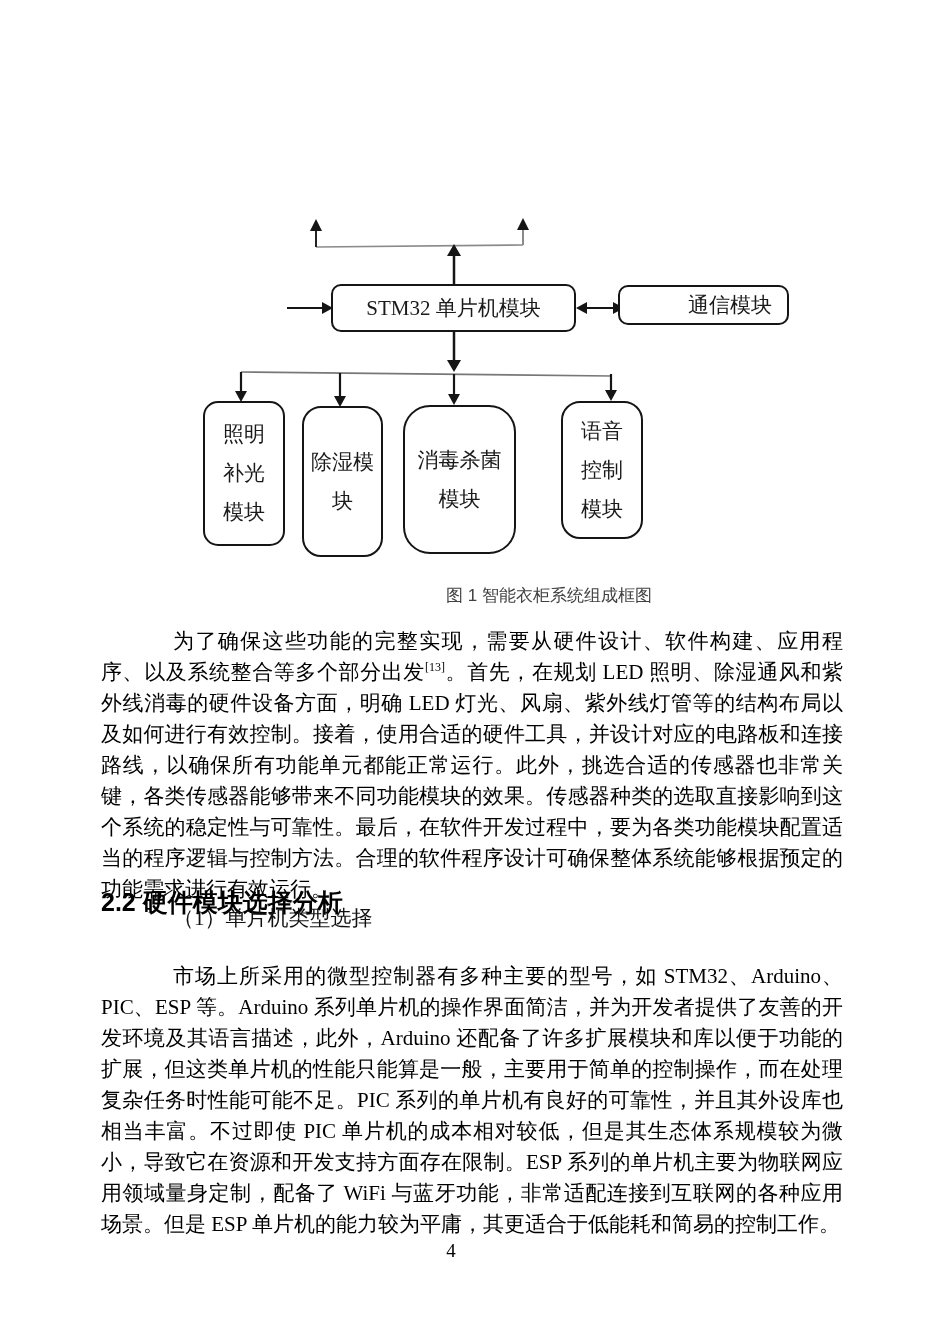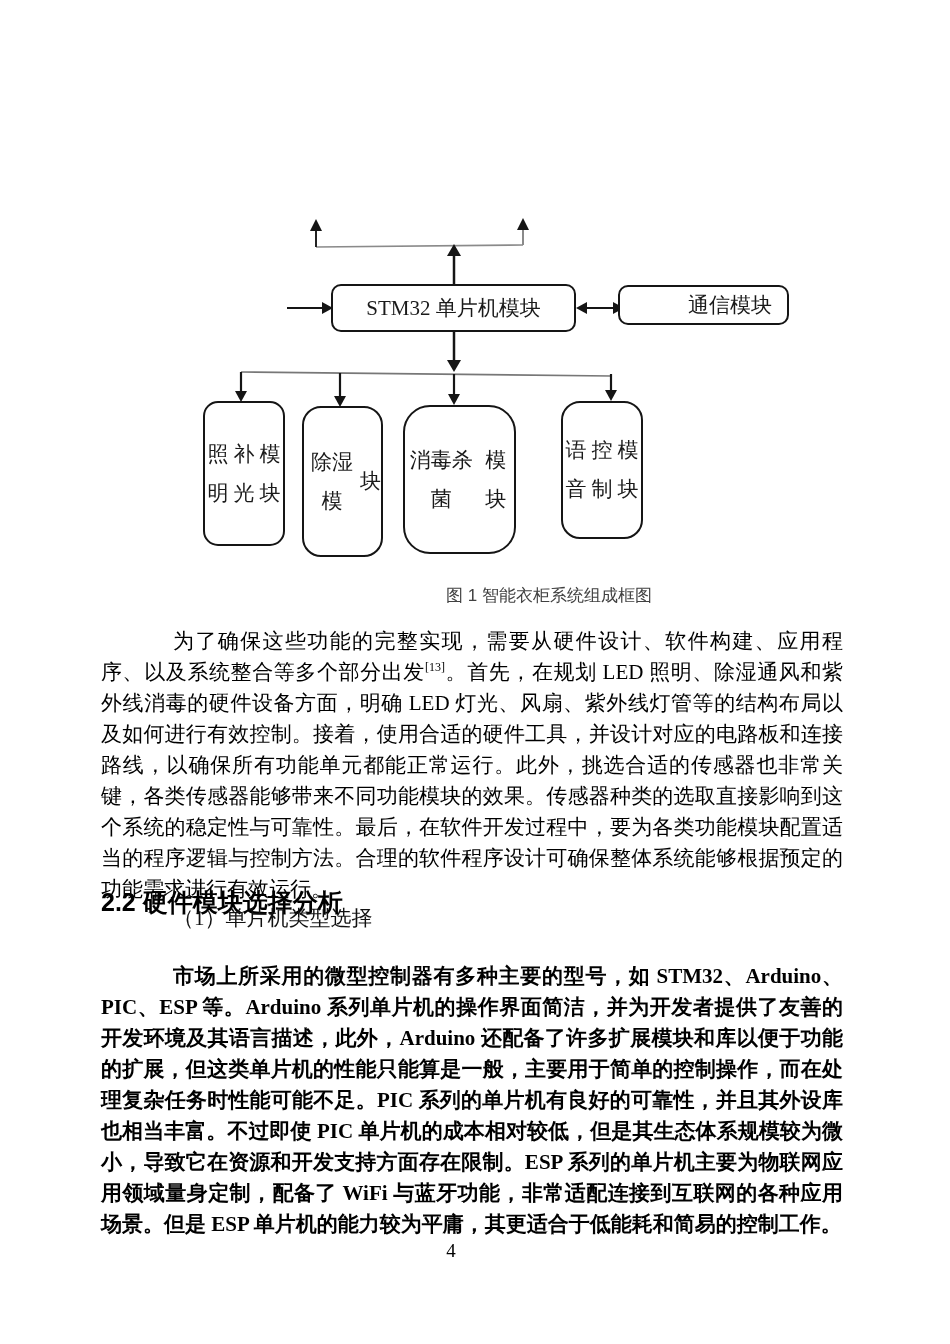--- a/index.html
+++ b/index.html
@@ -8,21 +8,21 @@
     font-family:"Liberation Serif","DejaVu Serif",serif;color:#111;
   }
   
   #diagram{position:absolute;left:0;top:0;width:950px;height:615px;}
   #arrow-layer{position:absolute;left:0;top:0;}
   .dbox{
     position:absolute;box-sizing:border-box;border:2px solid #151515;
     background:#fff;display:flex;align-items:center;justify-content:center;
     font-size:21px;color:#1a1a1a;
   }
-  .dbox .stack{display:flex;flex-direction:row;align-items:center;text-align:center;}
+  .dbox .stack{display:flex;flex-direction:column;align-items:center;text-align:center;}
   .dbox .stack span{display:block;line-height:39px;}
   #box-power{left:130px;top:278px;width:157px;height:59px;border-radius:13px;}
   #box-mcu{left:331px;top:284px;width:245px;height:48px;border-radius:10px;}
   #box-comm{left:618px;top:285px;width:171px;height:40px;border-radius:10px;justify-content:flex-end;padding-right:15px;}
   #box-lighting{left:203px;top:401px;width:82px;height:145px;border-radius:15px;}
   #box-dehumidify{left:302px;top:406px;width:81px;height:151px;border-radius:19px;}
   #box-disinfect{left:403px;top:405px;width:113px;height:149px;border-radius:27px;}
   #box-voice{left:561px;top:401px;width:82px;height:138px;border-radius:19px;align-items:center;}
   #figure-caption{
     position:absolute;left:446px;top:584px;font-size:17px;font-weight:normal;
@@ -34,21 +34,21 @@
     text-align:justify;text-justify:inter-ideograph;color:#000;
   }
   .indent{text-indent:72px;}
   #para1{top:605px;}
   #section-heading{
     position:absolute;left:101px;top:864px;width:742px;
     font-family:"Liberation Sans","DejaVu Sans",sans-serif;
     font-size:25px;font-weight:bold;line-height:34px;color:#000;
   }
   #subheading{position:absolute;left:101px;top:903px;width:742px;font-size:21px;line-height:31px;text-indent:72px;}
-  #para2{top:940px;font-weight:bold;}
+  #para2{top:940px;}
   sup.ref{font-size:12px;line-height:0;vertical-align:super;}
   #page-number{
     position:absolute;left:101px;top:1240px;width:700px;text-align:center;
     font-size:19px;color:#000;
   }
 </style>
 </head>
 <body>
 
 <div id="diagram">

